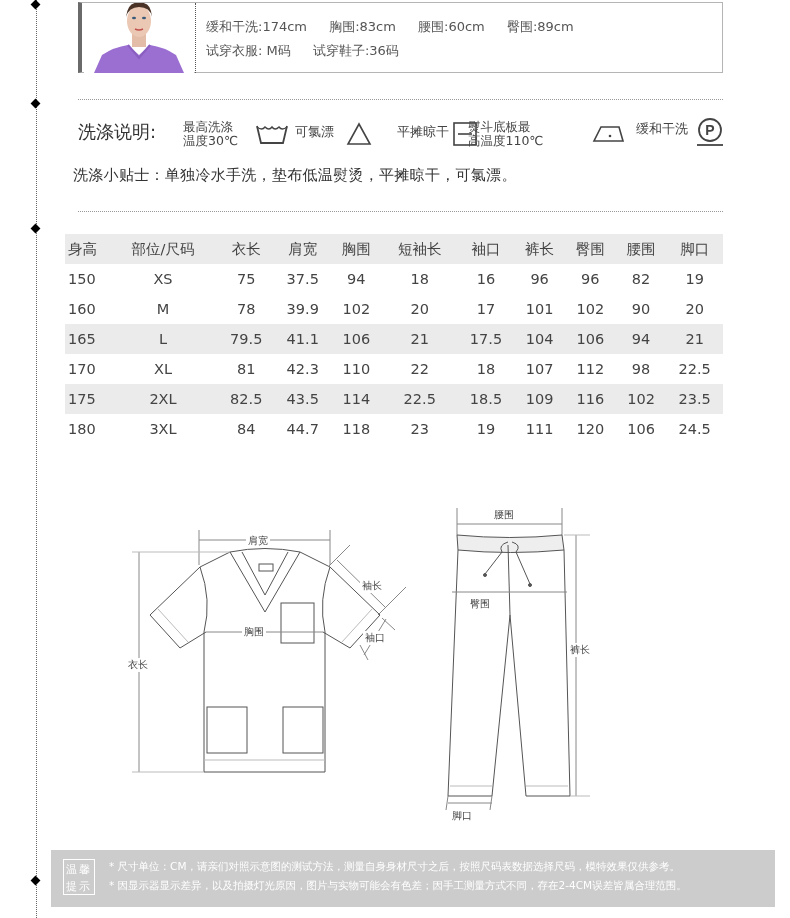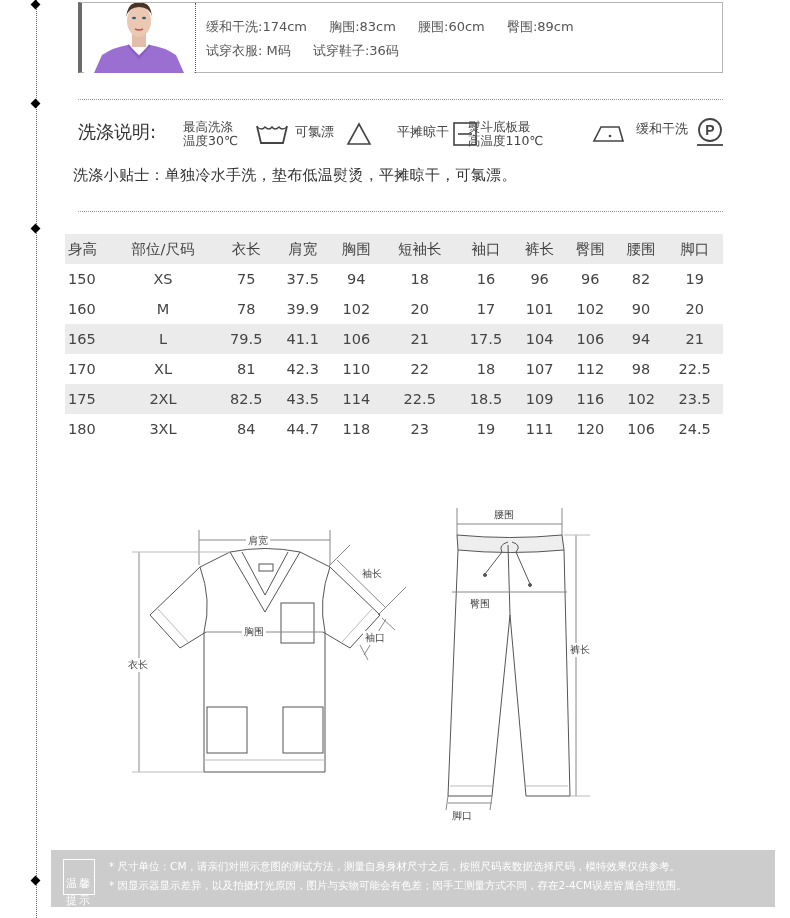--- a/index.html
+++ b/index.html
@@ -34,21 +34,21 @@
   .size-table tr.shade { background: #ebebeb; }
   .size-table td:first-child, .size-table th:first-child { text-align: left; padding-left: 3px; width: 40px; margin-top: 28px; }
 
   
   .diagram { position: absolute; }
   .dlabel { position: absolute; font-size: 10px; color: #444; background: #fff; padding: 0 2px; }
 
   
   .notice { position: absolute; left: 51px; top: 850px; width: 724px; height: 57px; background: #cccccc; }
   .notice-badge { position: absolute; left: 12px; top: 9px; width: 32px; height: 36px; border: 1px solid #fff;
-                  color: #fff; font-size: 11px; line-height: 17px; text-align: center; box-sizing: border-box; padding-top:15px; letter-spacing: 2px; }
+                  color: #fff; font-size: 11px; line-height: 17px; text-align: center; box-sizing: border-box; padding-top:1px; letter-spacing: 2px; }
   .notice-line { position: absolute; left: 58px; font-size: 10.5px; color: #fff; white-space: nowrap; }
 </style>
 </head>
 <body>
 
 <div class="timeline"></div>
 <div class="diamond" style="top:1px"></div>
 <div class="diamond" style="top:100px"></div>
 <div class="diamond" style="top:225px"></div>
 <div class="diamond" style="top:877px"></div>
@@ -257,21 +257,21 @@
       <line x1="217" y1="45" x2="265" y2="92" stroke="#888"></line>
       <line x1="208" y1="52" x2="230" y2="30" stroke="#888"></line>
       <line x1="258" y1="100" x2="286" y2="72" stroke="#888"></line>
 
       <line x1="262" y1="103" x2="275" y2="115" stroke="#888"></line>
       <line x1="240" y1="130" x2="248" y2="145" stroke="#888"></line>
       <line x1="266" y1="104" x2="244" y2="140" stroke="#888"></line>
     </g>
   </svg>
   <div class="dlabel" style="left:126px; top:19px;">肩宽</div>
-  <div class="dlabel" style="left:240px; top:52px;">袖长</div>
+  <div class="dlabel" style="left:240px; top:64px;">袖长</div>
   <div class="dlabel" style="left:122px; top:110px;">胸围</div>
   <div class="dlabel" style="left:243px; top:116px;">袖口</div>
   <div class="dlabel" style="left:6px; top:143px;">衣长</div>
 </div>
 
 <div class="diagram" style="left:430px; top:500px; width:180px; height:330px;">
   <svg width="180" height="330" viewBox="0 0 180 330">
     <g fill="none" stroke="#555" stroke-width="1">
 
       <line x1="27" y1="8" x2="27" y2="35" stroke="#888"></line>

